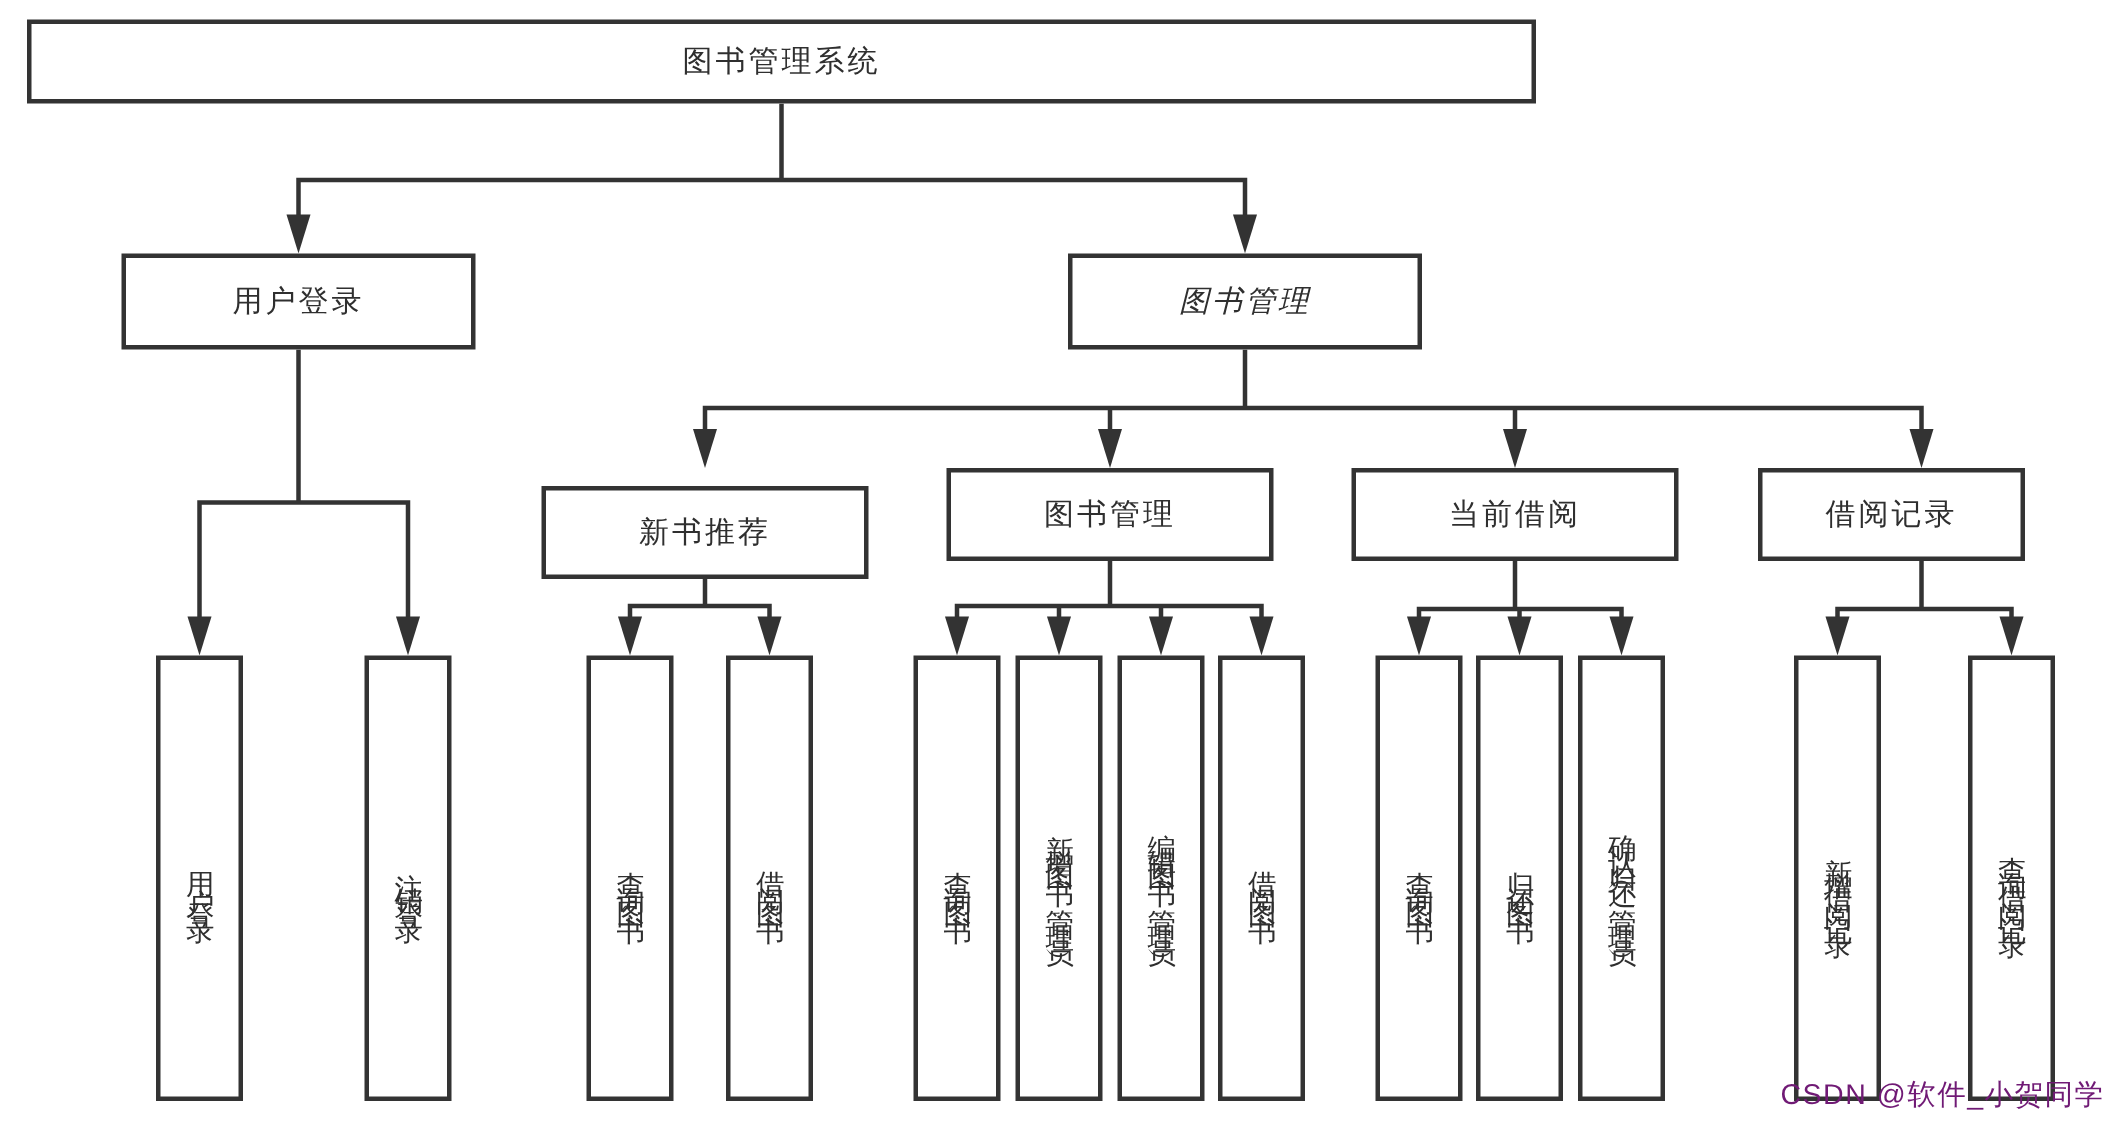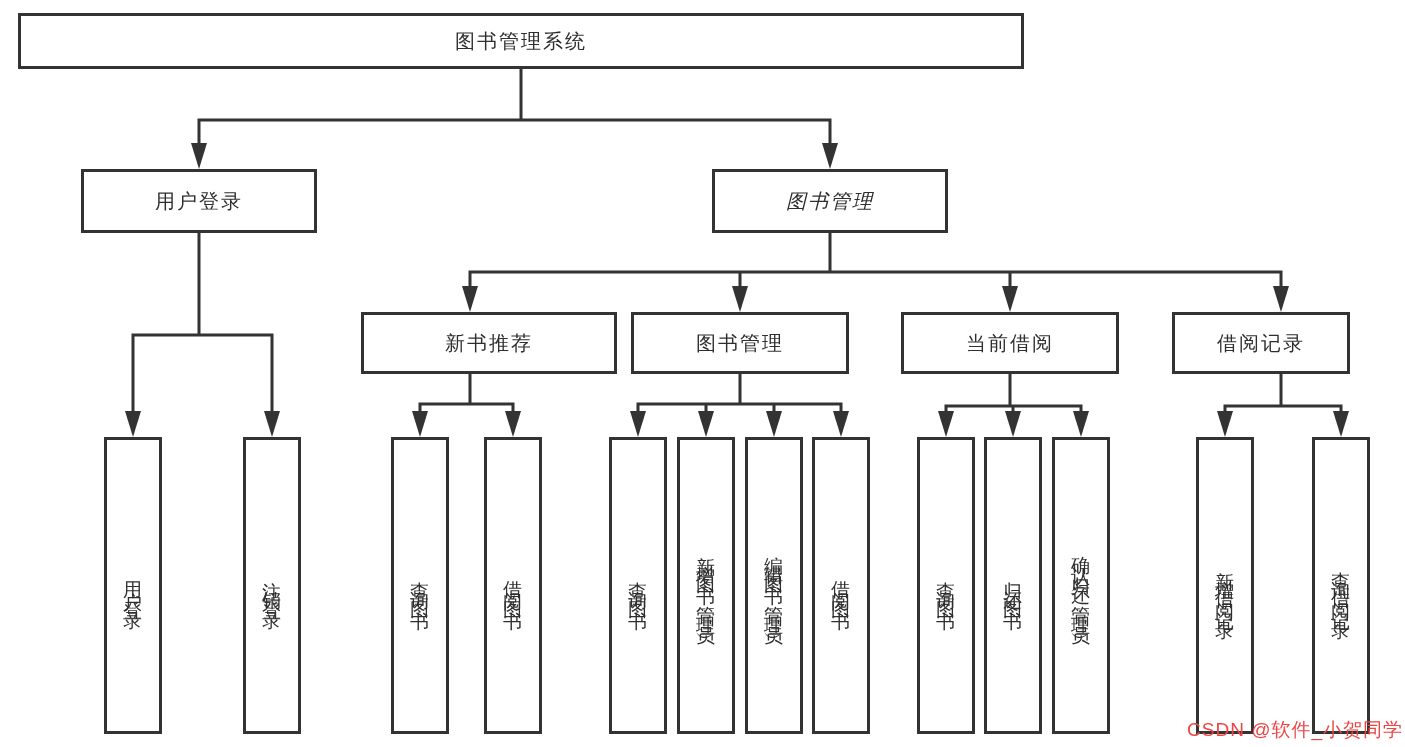--- a/index.html
+++ b/index.html
@@ -44,21 +44,21 @@
     font-size: 19px;
     letter-spacing: 10px;
     line-height: 1;
   }
   .watermark {
     position: absolute;
     right: 2px;
     bottom: 4px;
     z-index: 5;
     font-size: 19px;
-    color: #ef4444;
+    color: #701a75;
     letter-spacing: 1px;
     white-space: nowrap;
   }
 </style>
 </head>
 <body>
 
 <div class="canvas">
 
   <svg class="connectors" width="1405" height="747" viewBox="0 0 1405 747" xmlns="http://www.w3.org/2000/svg">
@@ -108,21 +108,21 @@
     <span>图书管理系统</span>
   </div>
 
   <div class="box h" style="left:81px; top:169px; width:236px; height:64px;">
     <span>用户登录</span>
   </div>
   <div class="box h" style="left:712px; top:169px; width:236px; height:64px;font-style:italic;">
     <span>图书管理</span>
   </div>
 
-  <div class="box h" style="left:361px; top:312px; width:256px; height:62px;">
+  <div class="box h" style="left:361px; top:324px; width:218px; height:62px;">
     <span>新书推荐</span>
   </div>
   <div class="box h" style="left:631px; top:312px; width:218px; height:62px;">
     <span>图书管理</span>
   </div>
   <div class="box h" style="left:901px; top:312px; width:218px; height:62px;">
     <span>当前借阅</span>
   </div>
   <div class="box h" style="left:1172px; top:312px; width:178px; height:62px;">
     <span>借阅记录</span>

